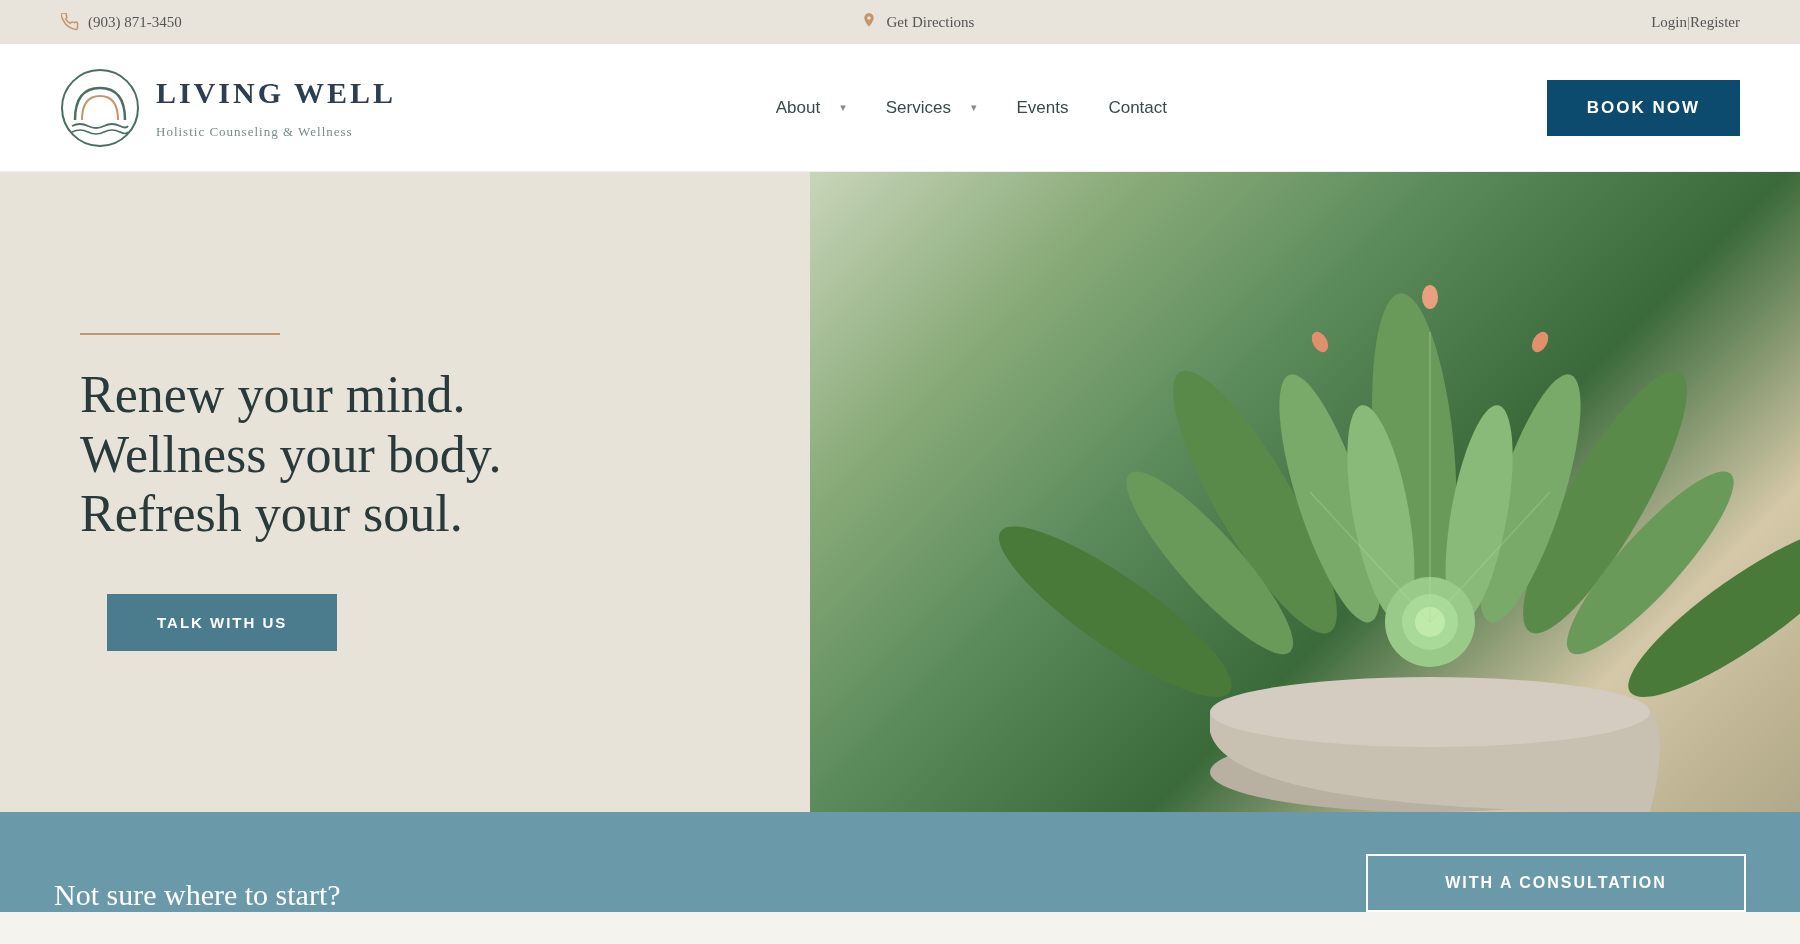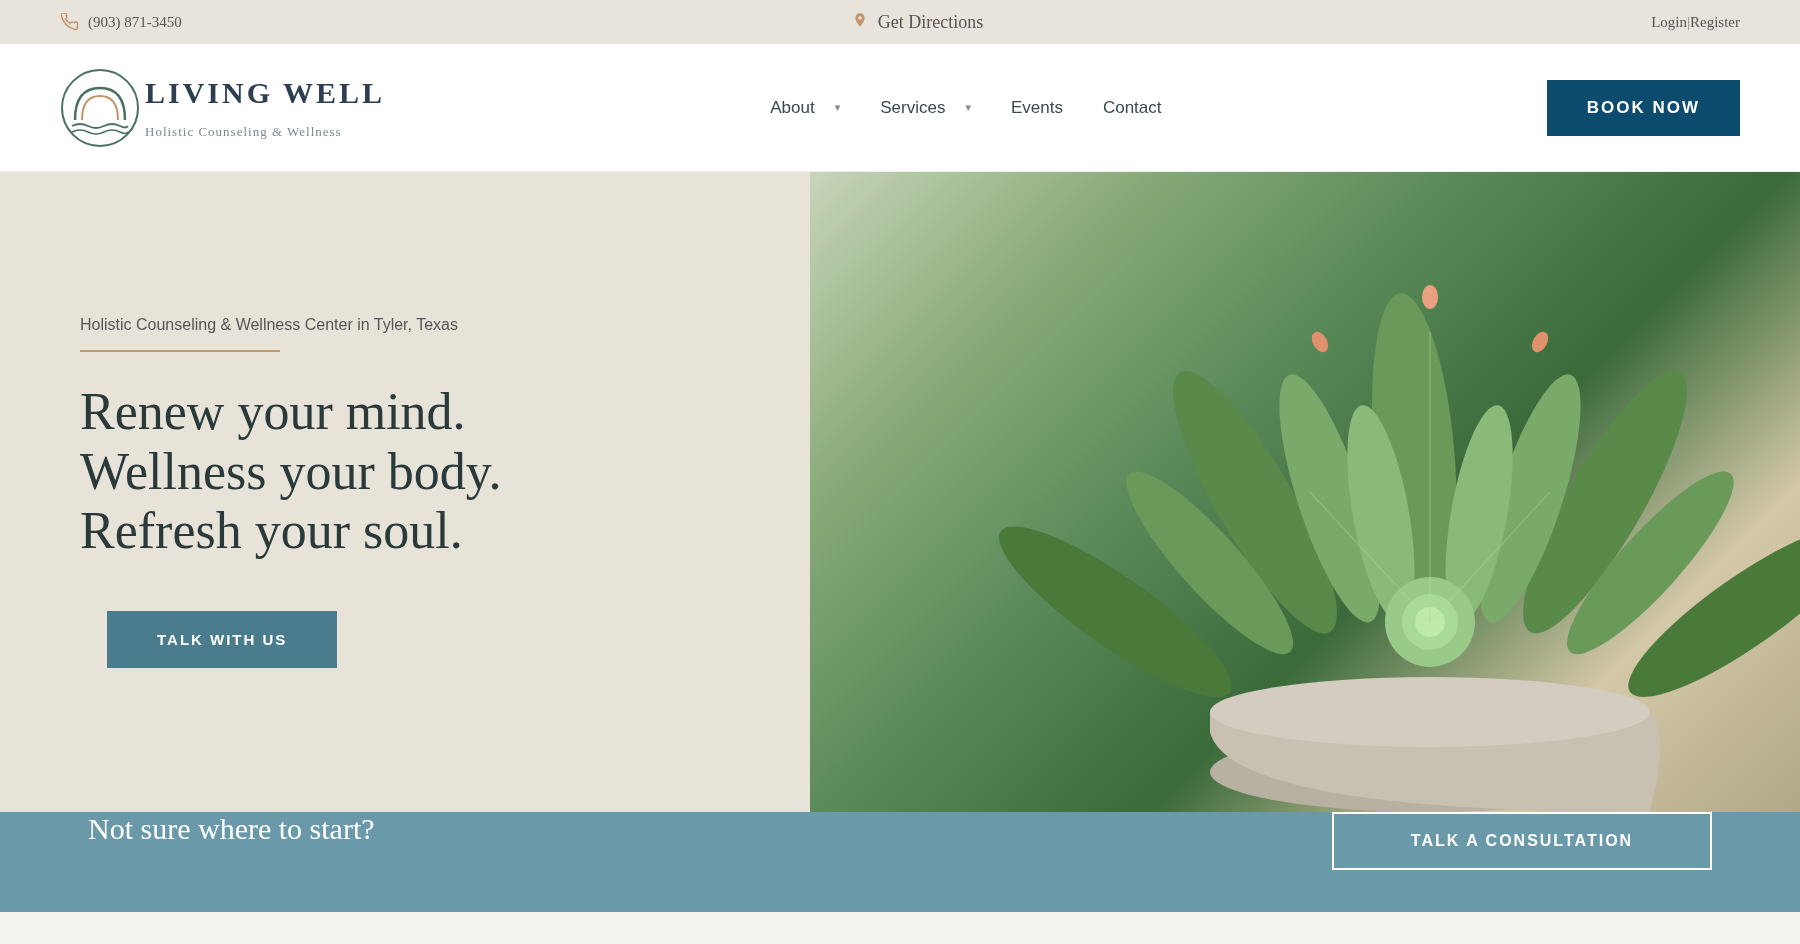--- a/index.html
+++ b/index.html
@@ -18,21 +18,21 @@
       display: flex;
       align-items: center;
       gap: 8px;
       font-size: 15px;
       color: #555;
     }
     .top-bar-center {
       display: flex;
       align-items: center;
       gap: 8px;
-      font-size: 18px;
+      font-size: 15px;
       color: #555;
     }
     .top-bar-right {
       font-size: 15px;
       color: #555;
     }
     .phone-icon, .location-icon {
       width: 20px;
       height: 20px;
       display: inline-flex;
@@ -46,21 +46,21 @@
       display: flex;
       align-items: center;
       justify-content: space-between;
       padding: 10px 60px;
       height: 128px;
       border-bottom: 1px solid #eee;
     }
     .logo-area {
       display: flex;
       align-items: center;
-      gap: 5px;
+      gap: 16px;
     }
     .logo-icon {
       width: 80px;
       height: 80px;
     }
     .logo-text-block {}
     .logo-title {
       font-size: 30px;
       font-weight: 700;
       letter-spacing: 3px;
@@ -169,23 +169,23 @@
       bottom: -20px;
       right: -80px;
       width: 900px;
       height: 700px;
     }
 
     
     .consultation-bar {
       background: #6a9aaa;
       display: flex;
-      align-items: flex-start;
+      align-items: flex-end;
       justify-content: space-between;
-      padding: 0 88px;
+      padding: 0 54px;
       height: 100px;
       gap: 14px;
     }
     .consult-text {
       font-size: 30px;
       color: #ffffff;
       font-family: 'Georgia', serif;
       font-weight: 400;
     }
     .consult-btn {
@@ -316,29 +316,28 @@
       <ellipse cx="340" cy="210" rx="7" ry="11" fill="#e0906a" transform="rotate(-30 340 210)"></ellipse>
       <ellipse cx="560" cy="210" rx="7" ry="11" fill="#e0906a" transform="rotate(30 560 210)"></ellipse>
 
       <path d="M450 490 L450 200" stroke="#b8d8a0" stroke-width="1.5" opacity="0.4"></path>
       <path d="M450 490 L330 360" stroke="#b8d8a0" stroke-width="1.5" opacity="0.3"></path>
       <path d="M450 490 L570 360" stroke="#b8d8a0" stroke-width="1.5" opacity="0.3"></path>
     </svg>
   </div>
 
   <div class="hero-content">
-    <p class="hero-subtitle">Holistic Counseling &amp; Wellness Center in Tyler, Texas</p>
     <div class="hero-divider"></div>
     <h1 class="hero-title">
       <span>Renew your mind.</span><br>
       <span>Wellness your body.</span><br>
       <span>Refresh your soul.</span>
     </h1>
     <button class="talk-btn">TALK WITH US</button>
   </div>
 </div>
 
 <div class="consultation-bar">
   <p class="consult-text">Not sure where to start?</p>
-  <button class="consult-btn">TALK A CONSULTATION</button>
+  <button class="consult-btn">WITH A CONSULTATION</button>
 </div>
 
 <div class="bottom-area"></div>
 
 </body></html>

